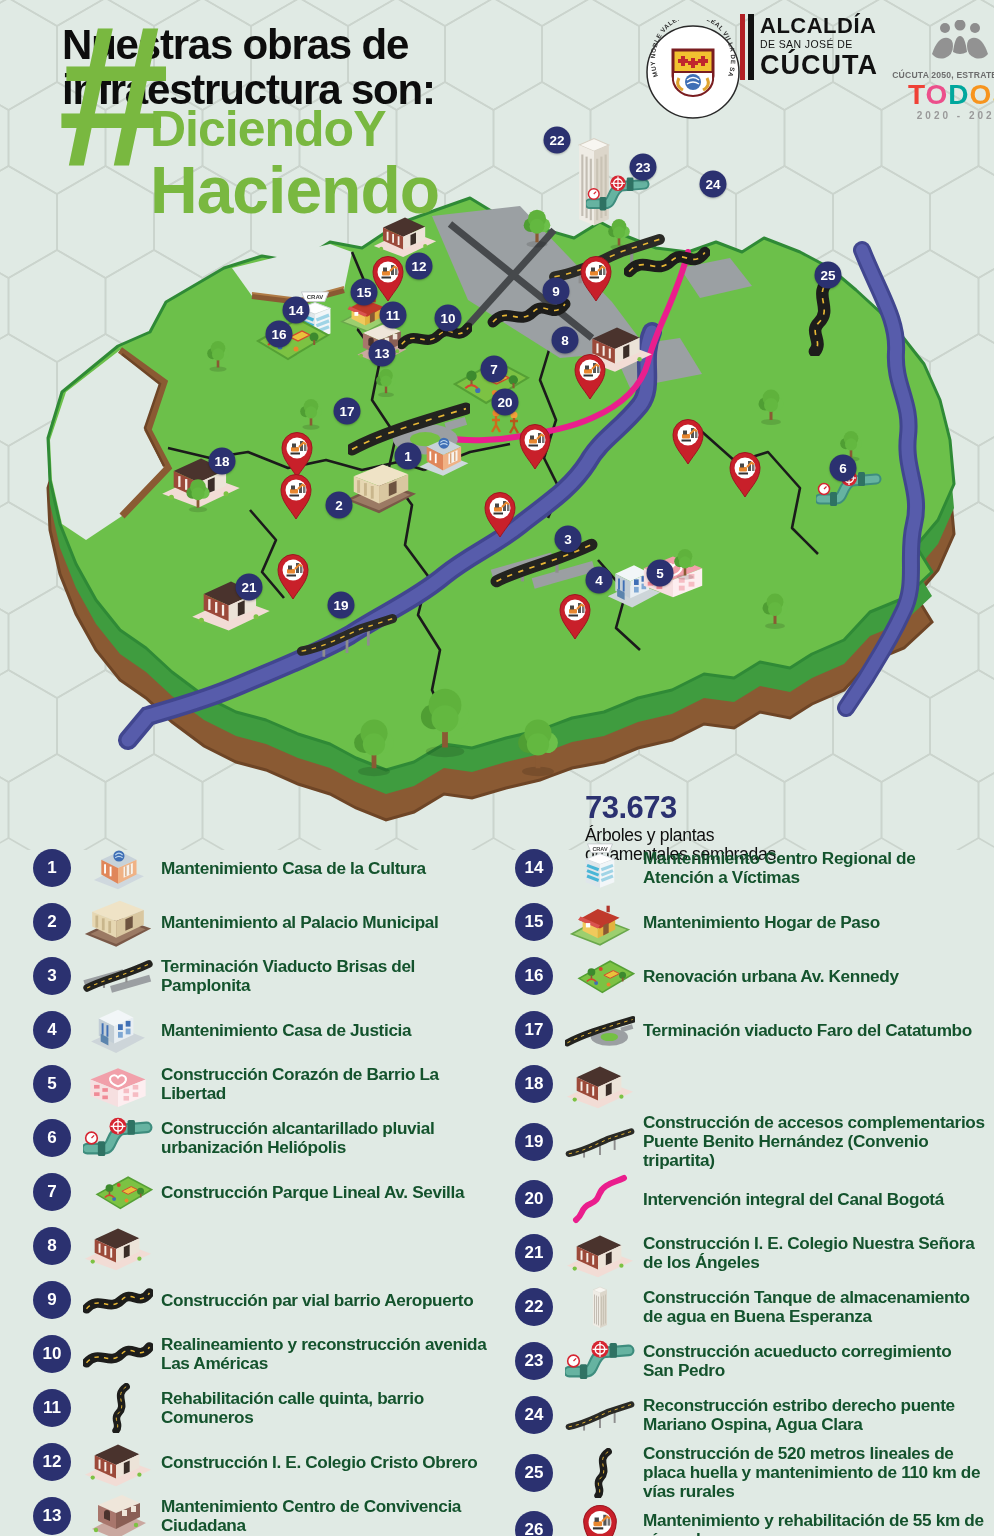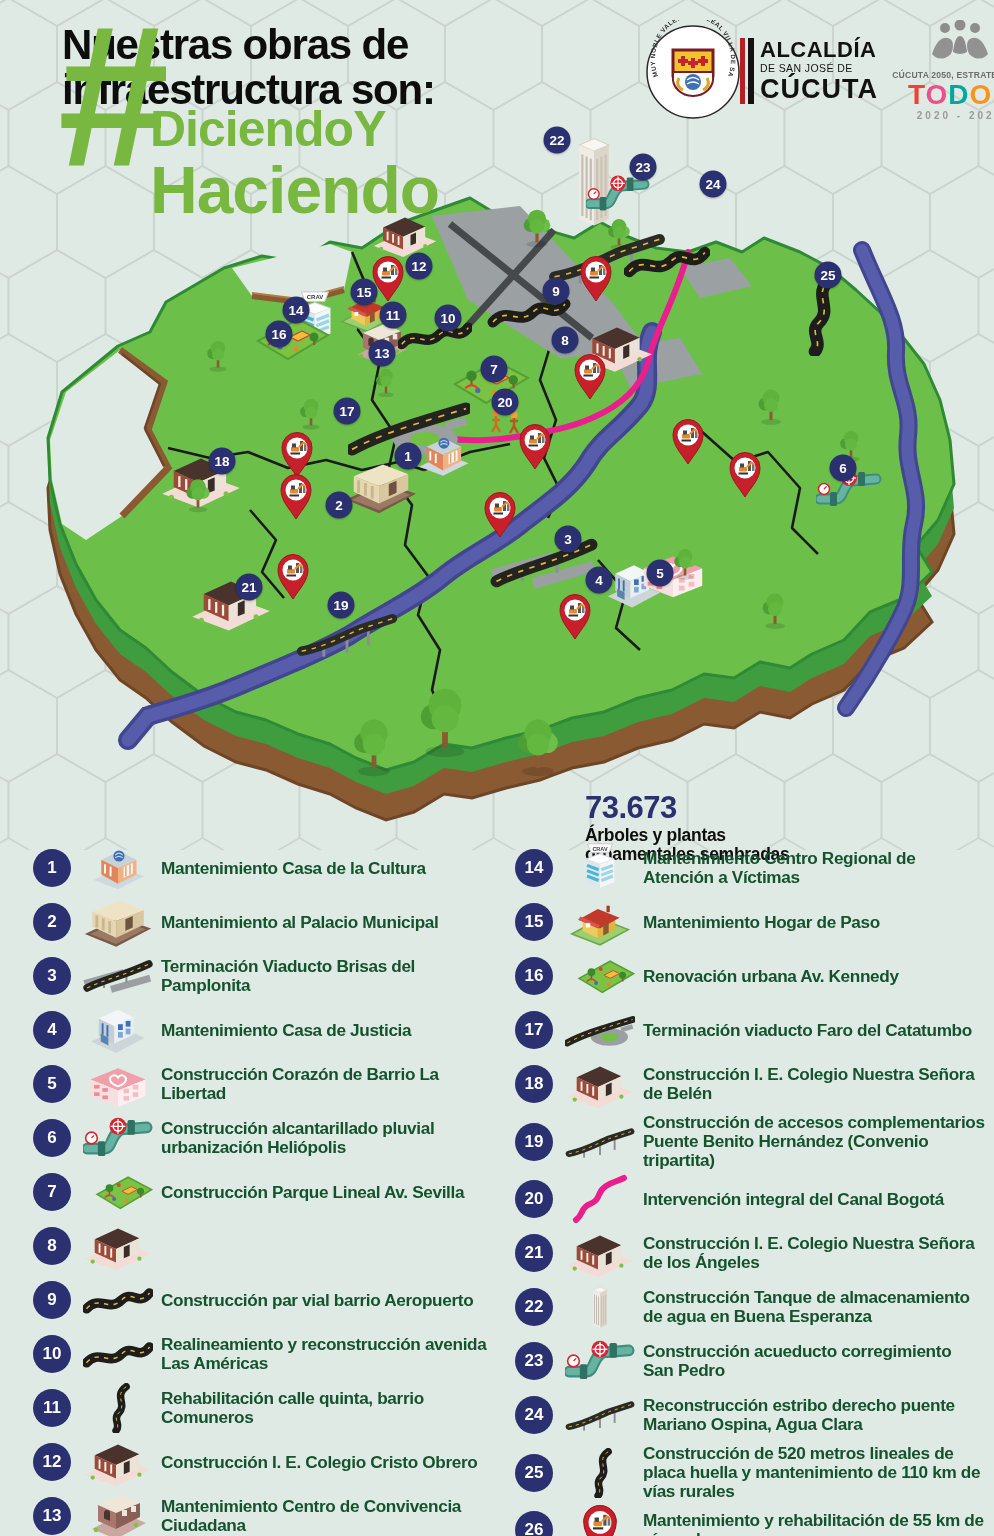--- a/index.html
+++ b/index.html
@@ -8,37 +8,37 @@
   svg#map-svg{position:absolute;left:0;top:0;}
   
   .title{position:absolute;left:62px;top:22px;font-size:42px;font-weight:bold;
          color:#0d0d0d;line-height:45px;letter-spacing:-1.2px;}
   .hash{position:absolute;left:58px;top:-4px;color:var(--green);font-size:200px;font-weight:bold;line-height:1;}
   .ht1{position:absolute;left:150px;top:100px;color:var(--green);font-size:50px;font-weight:bold;letter-spacing:-1px;}
   .ht2{position:absolute;left:150px;top:152px;color:var(--green);font-size:66px;font-weight:bold;letter-spacing:-1px;}
   :root{--green:#79b840;--navy:#2b3170;--pin:#c8202a;}
   
   .crest{position:absolute;left:646px;top:20px;}
-  .alc{position:absolute;left:740px;top:38px;display:flex;justify-content:flex-end;}
+  .alc{position:absolute;left:740px;top:14px;display:flex;justify-content:flex-end;}
   .alc .redbar{width:5px;background:#b22025;margin-right:3px;}
   .alc .blackbar{width:6px;background:#121212;margin-right:6px;}
   .alc-l1{font-size:22px;font-weight:bold;color:#121212;letter-spacing:.5px;line-height:24px;}
   .alc-l2{font-size:10.5px;font-weight:normal;color:#121212;letter-spacing:.4px;line-height:13px;}
   .alc-l3{font-size:27px;font-weight:bold;color:#121212;letter-spacing:1px;line-height:29px;}
   .estr{position:absolute;left:892px;top:20px;width:136px;text-align:center;}
   .estr-l1{font-size:8.6px;font-weight:bold;color:#6d6d6d;letter-spacing:.2px;margin-top:2px;}
   .todos{font-size:28px;font-weight:bold;letter-spacing:1px;line-height:30px;}
   .years{font-size:10px;font-weight:bold;color:#9a9a9a;letter-spacing:3px;}
   
   .badge{position:absolute;width:27px;height:27px;border-radius:50%;background:var(--navy);
          color:#fff;font-size:13.5px;font-weight:bold;display:flex;align-items:center;justify-content:center;
          transform:translate(-50%,-50%);box-shadow:0 1px 2px rgba(0,0,0,.25);}
   .stats{position:absolute;left:585px;top:742px;}
   .stats .v{font-size:31px;font-weight:bold;color:var(--navy);letter-spacing:-.5px;margin-top:48px;}
-  .stats .l{font-size:17.5px;font-weight:bold;color:#0e0e0e;line-height:19px;letter-spacing:-.3px;}
+  .stats .l{font-size:17.5px;font-weight:normal;color:#0e0e0e;line-height:19px;letter-spacing:-.3px;}
   
   .legend{position:absolute;left:0;top:843px;width:994px;display:flex;}
   .lcol{display:flex;flex-direction:column;}
   .lcol.left{margin-left:33px;width:468px;}
   .lcol.right{margin-left:14px;width:470px;}
   .lrow{display:flex;align-items:center;min-height:47.8px;margin-bottom:4px;}
   .lnum{flex:0 0 38px;height:38px;border-radius:50%;background:var(--navy);color:#fff;
         font-size:17px;font-weight:bold;display:flex;align-items:center;justify-content:center;}
   .licon{flex:0 0 70px;margin:0 8px 0 12px;display:flex;justify-content:center;}
   .ltext{font-size:17.2px;font-weight:bold;color:#14532d;line-height:19px;letter-spacing:-.35px;}
@@ -744,21 +744,20 @@
           </div>
           <div class="ltext">Terminación viaducto Faro del Catatumbo</div>
         </div>
         <div class="lrow">
           <div class="lnum">18</div>
           <div class="licon">
             <svg width="70" height="50">
               <use href="#sym-school" width="70" height="50"></use>
             </svg>
           </div>
-          <div class="ltext">Construcción I. E. Colegio Nuestra Señora de Belén</div>
         </div>
         <div class="lrow">
           <div class="lnum">19</div>
           <div class="licon">
             <svg width="70" height="50">
               <use href="#sym-bridge" width="70" height="50"></use>
             </svg>
           </div>
           <div class="ltext">Construcción de accesos complementarios Puente Benito Hernández (Convenio tripartita)</div>
         </div>

